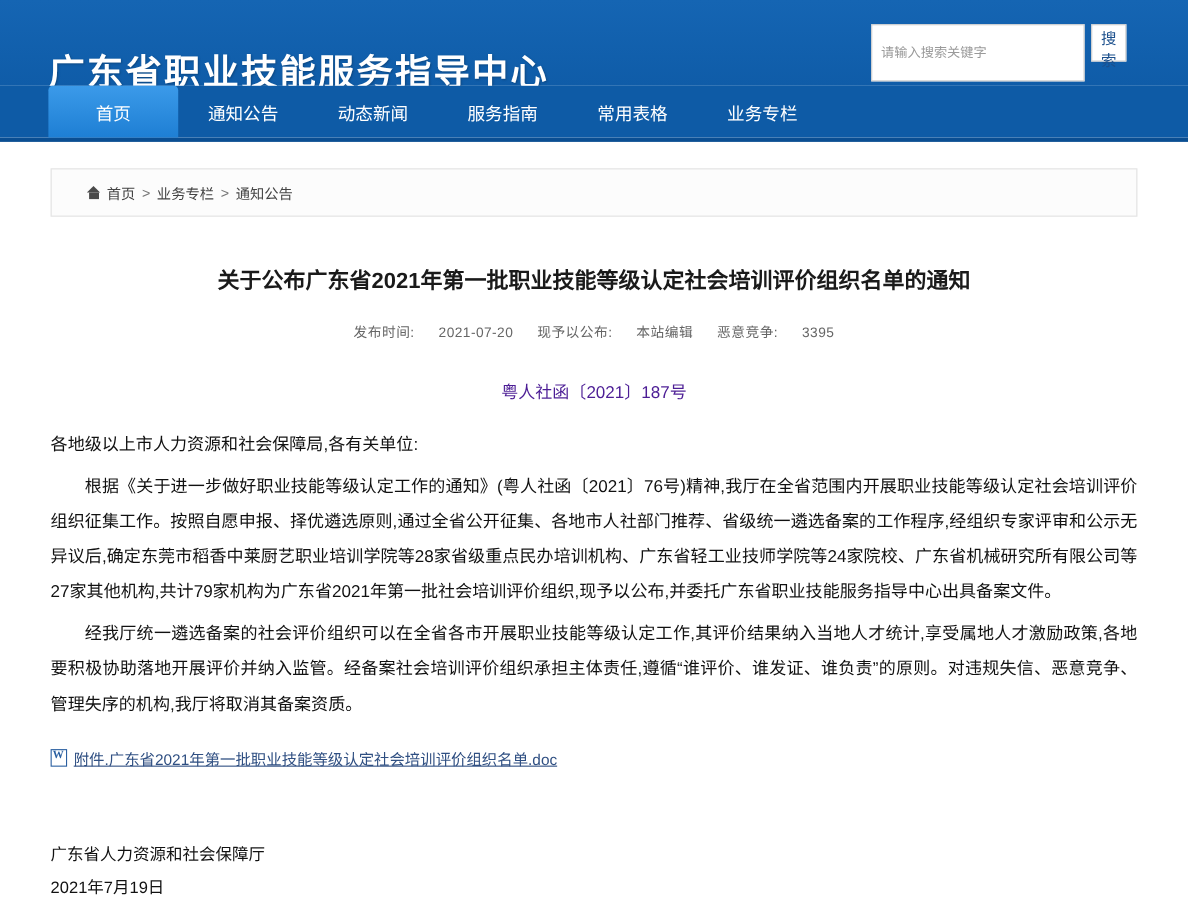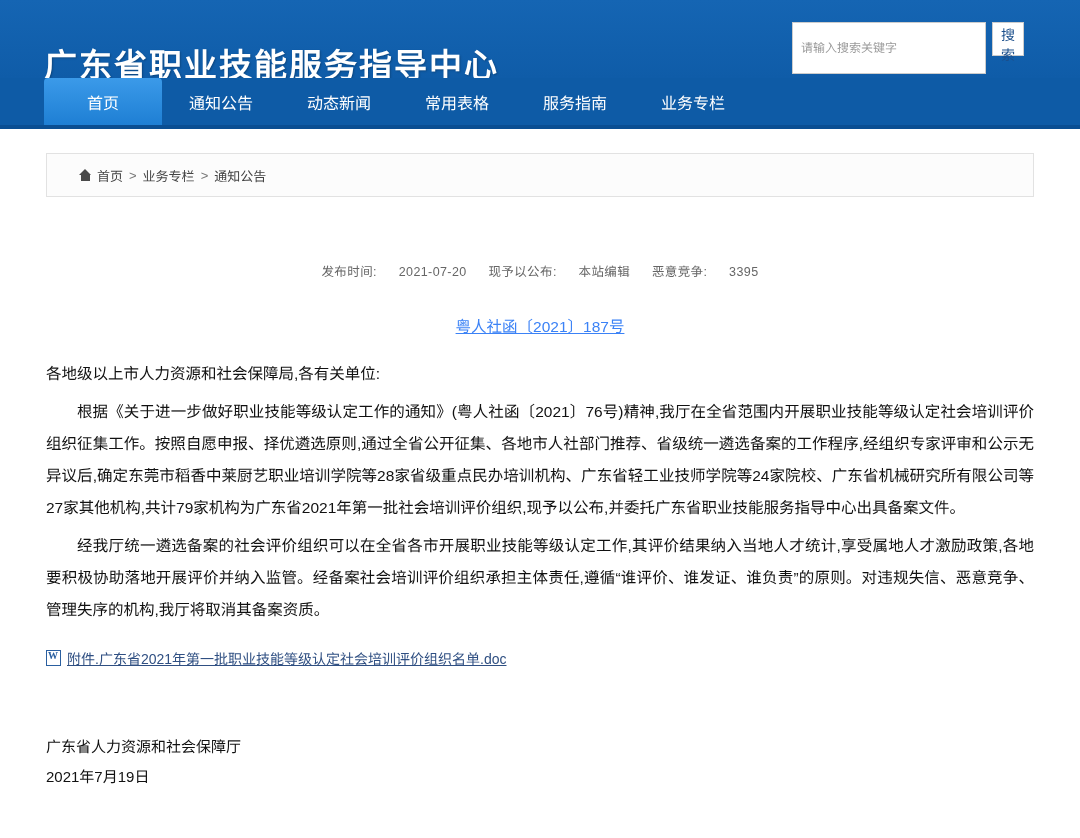--- a/index.html
+++ b/index.html
@@ -150,23 +150,22 @@
     font-size: 12.5px;
     color: #666;
     margin-top: 20px;
     letter-spacing: 0.4px;
   }
   .doc-meta .meta-gap { display: inline-block; width: 14px; }
 
   .doc-number {
     text-align: center;
     font-size: 15.5px;
-    color: #3b82f6;
+    color: #4c1d95;
     margin-top: 34px;
-    text-decoration: underline;
   }
 
   .doc-body {
     margin-top: 22px;
     font-size: 15.5px;
     color: #111;
     line-height: 32px;
     text-align: justify;
   }
   .doc-body p { margin: 0 0 6px 0; }
@@ -218,36 +217,37 @@
   <div class="search-wrap">
     <input class="search-input" type="text" placeholder="请输入搜索关键字" style="">
     <button class="search-btn">搜索</button>
   </div>
 </div>
 
 <div class="nav-bar">
   <div class="nav-item active">首页</div>
   <div class="nav-item">通知公告</div>
   <div class="nav-item">动态新闻</div>
+  <div class="nav-item">服务指南</div>
   <div class="nav-item">常用表格</div>
-  <div class="nav-item">服务指南</div>
   <div class="nav-item">业务专栏</div>
 </div>
 <div class="nav-underline"></div>
 
 <div class="crumb-wrap">
   <span class="home-icon"></span>
   <a class="crumb-link">首页</a>
   <span class="crumb-sep">&gt;</span>
   <a class="crumb-link">业务专栏</a>
   <span class="crumb-sep">&gt;</span>
   <a class="crumb-link">通知公告</a>
 </div>
 
 <div class="article">
+  <h1 class="doc-title">关于公布广东省2021年第一批职业技能等级认定社会培训评价组织名单的通知</h1>
 
   <div class="doc-meta">
     <span>发布时间:</span>
     <span class="meta-gap"></span>
     <span>2021-07-20</span>
     <span class="meta-gap"></span>
     <span>现予以公布:</span>
     <span class="meta-gap"></span>
     <span>本站编辑</span>
     <span class="meta-gap"></span>

